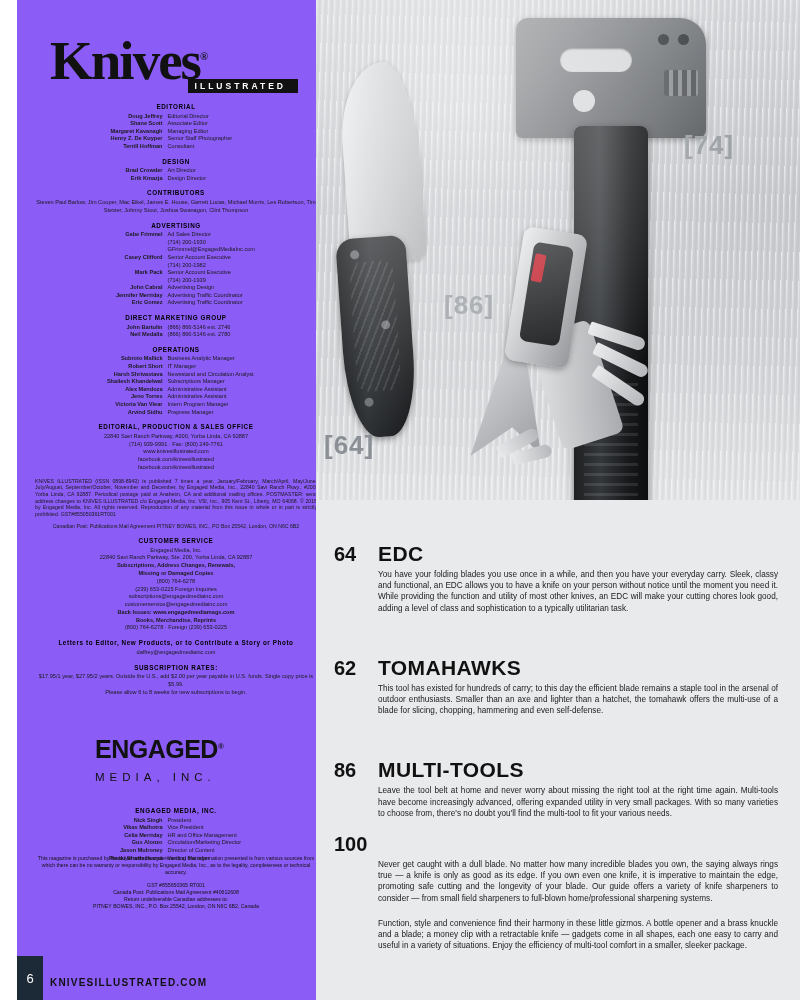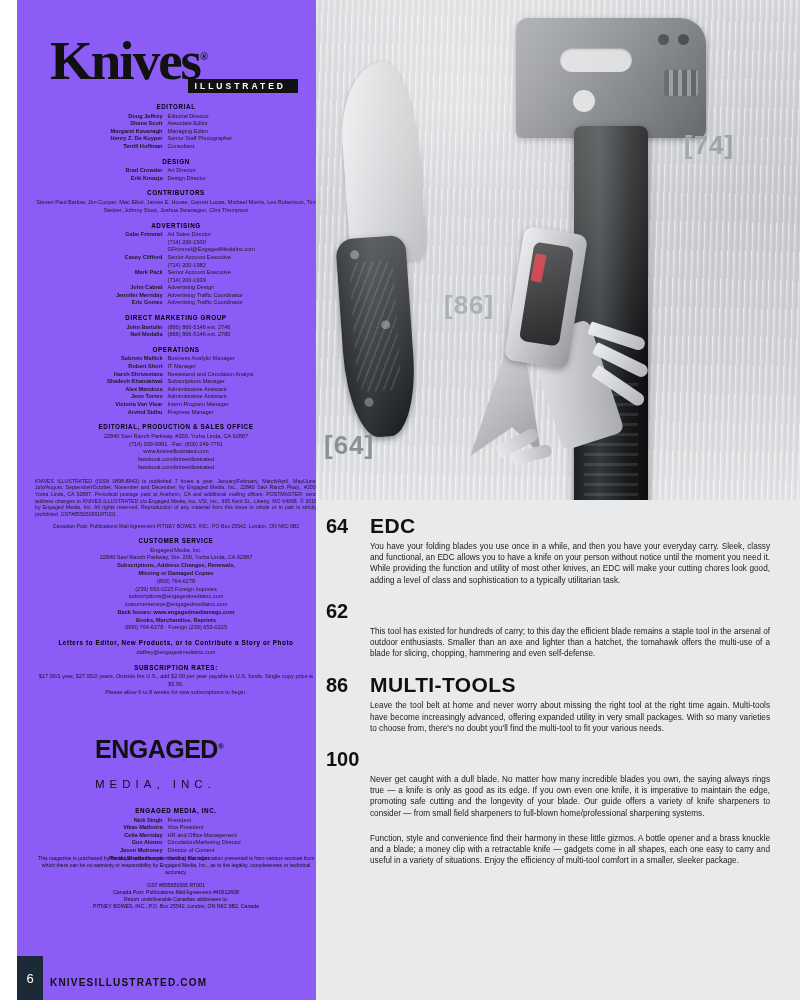--- a/index.html
+++ b/index.html
@@ -58,21 +58,21 @@
   .smallpara.just{text-align:justify;}
 
   .engaged-logo{
     position:absolute;left:78px;top:735px;width:165px;text-align:left;
   }
   .engaged-word{
     font-family:"Liberation Sans", sans-serif;
     font-weight:bold;font-size:25px;letter-spacing:-0.5px;color:#111;
   }
   .engaged-sub{
-    font-size:11.5px;letter-spacing:5px;color:#111;margin-top:14px;
+    font-size:11.5px;letter-spacing:5px;color:#111;margin-top:7px;
   }
   .engaged-reg{font-size:8px;vertical-align:super;}
 
   .bottom-note{
     position:absolute;left:18px;top:855px;width:282px;
     font-size:5.2px;line-height:6.8px;text-align:center;color:#111;
   }
 
   .footer-bar{
     position:absolute;left:0;bottom:0;width:316px;height:44px;
@@ -209,31 +209,32 @@
     font-size:26px;font-weight:bold;letter-spacing:1px;
   }
   .callout.dark{color:#8b9097;}
 
   
   .toc{
     position:absolute;left:0;top:500px;width:484px;height:500px;
     background:#e9eaec;
     padding:14px 0 0 0;
   }
-  .toc-item{position:relative;margin:0 0 14px 0;padding-left:10px;padding-right:20px;}
+  .toc-item{position:relative;margin:0 0 14px 0;padding-left:18px;padding-right:20px;}
   .toc-head{display:flex;align-items:baseline;}
   .toc-num{
     width:44px;flex:0 0 44px;
     font-family:"Liberation Sans", sans-serif;
     font-weight:bold;font-size:20px;color:#111;
   }
   .toc-title{
     font-family:"Liberation Sans", sans-serif;
     font-weight:bold;font-size:21px;letter-spacing:.4px;color:#111;
     text-transform:uppercase;
+    margin-top:28px;
   }
   .toc-body{
     margin-left:44px;margin-top:3px;
     font-size:8.2px;line-height:11.2px;color:#1b1b1b;text-align:justify;
     max-width:400px;
   }
 </style>
 </head>
 <body>
 
@@ -498,20 +499,21 @@
         <div class="toc-head">
           <div class="toc-num">64</div>
           <div class="toc-title">EDC</div>
         </div>
         <div class="toc-body">You have your folding blades you use once in a while, and then you have your everyday carry. Sleek, classy and functional, an EDC allows you to have a knife on your person without notice until the moment you need it. While providing the function and utility of most other knives, an EDC will make your cutting chores look good, adding a level of class and sophistication to a typically utilitarian task.</div>
       </div>
 
       <div class="toc-item">
         <div class="toc-head">
           <div class="toc-num">62</div>
+          <div class="toc-title">TOMAHAWKS</div>
         </div>
         <div class="toc-body">This tool has existed for hundreds of carry; to this day the efficient blade remains a staple tool in the arsenal of outdoor enthusiasts. Smaller than an axe and lighter than a hatchet, the tomahawk offers the multi-use of a blade for slicing, chopping, hammering and even self-defense.</div>
       </div>
 
       <div class="toc-item">
         <div class="toc-head">
           <div class="toc-num">86</div>
           <div class="toc-title">MULTI-TOOLS</div>
         </div>
         <div class="toc-body">Leave the tool belt at home and never worry about missing the right tool at the right time again. Multi-tools have become increasingly advanced, offering expanded utility in very small packages. With so many varieties to choose from, there's no doubt you'll find the multi-tool to fit your various needs.</div>

